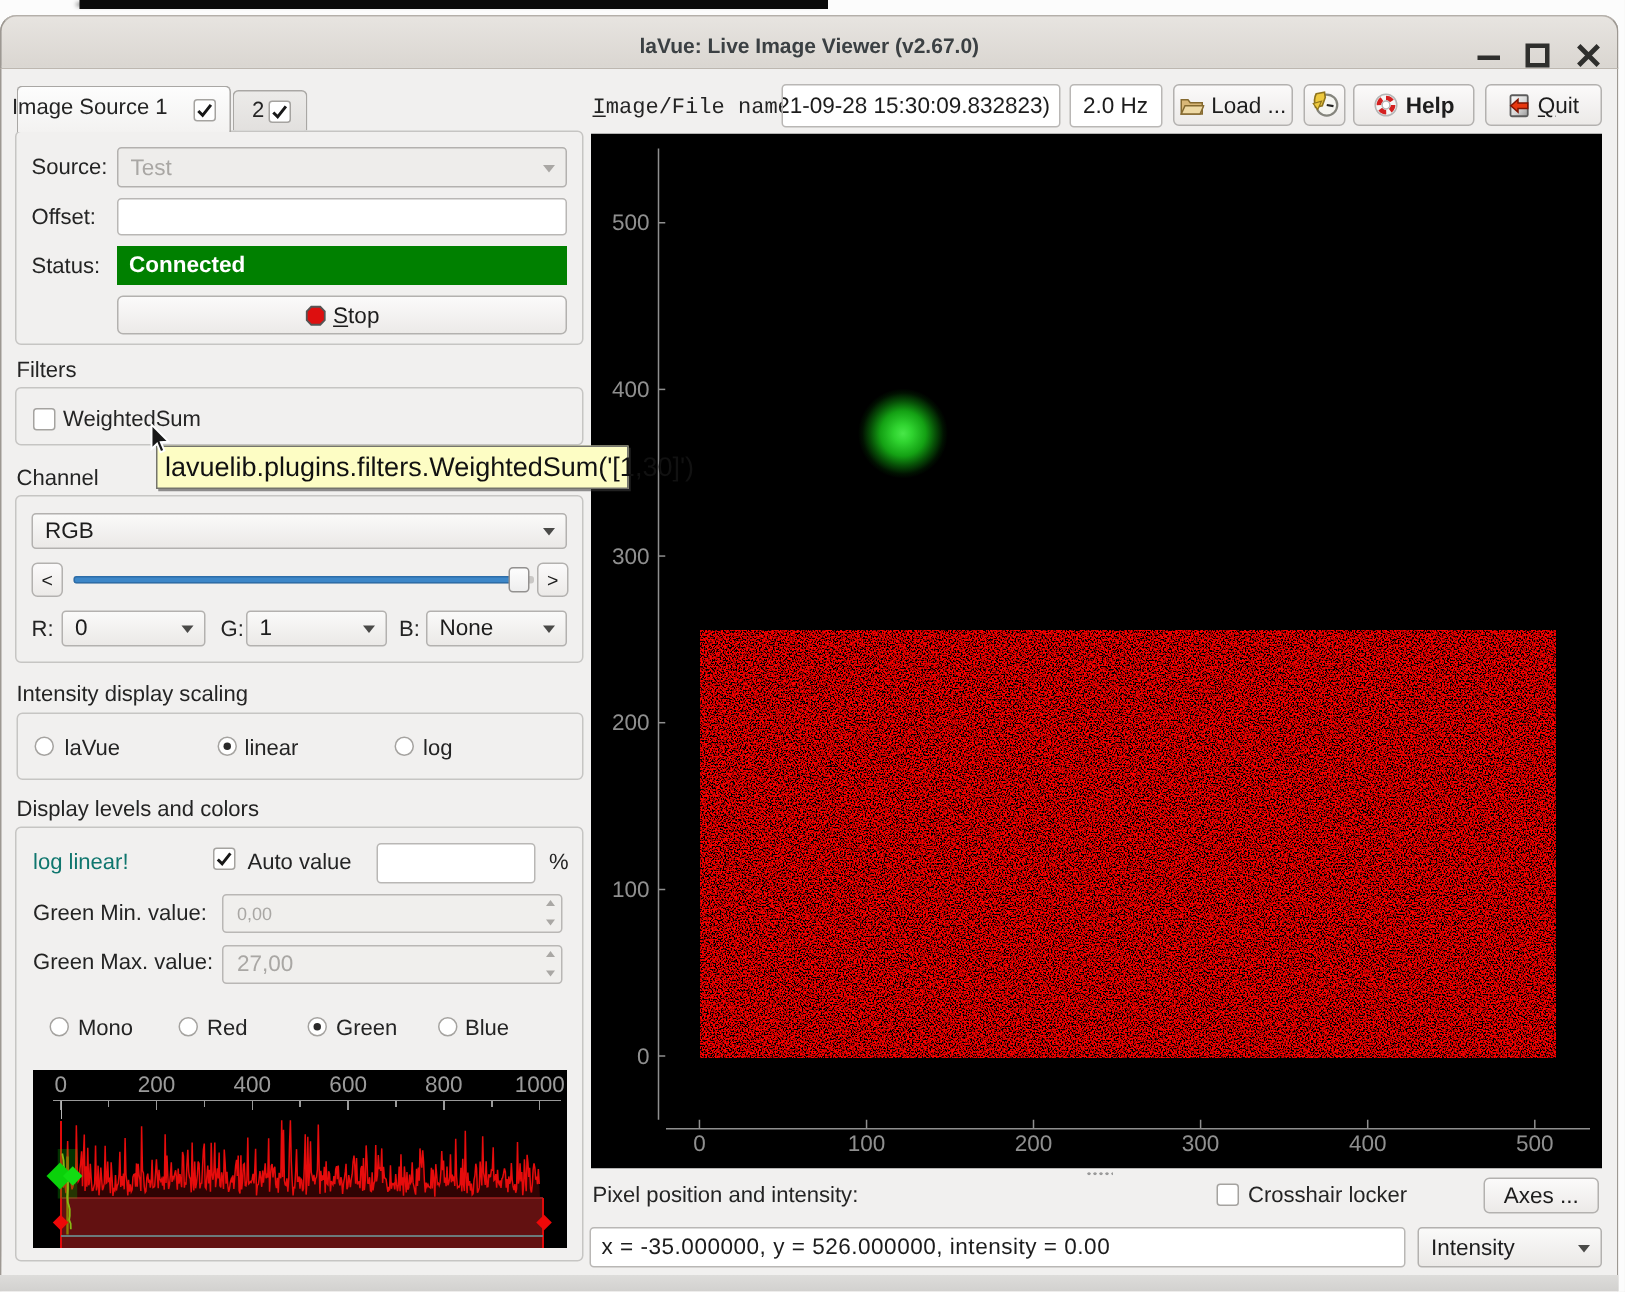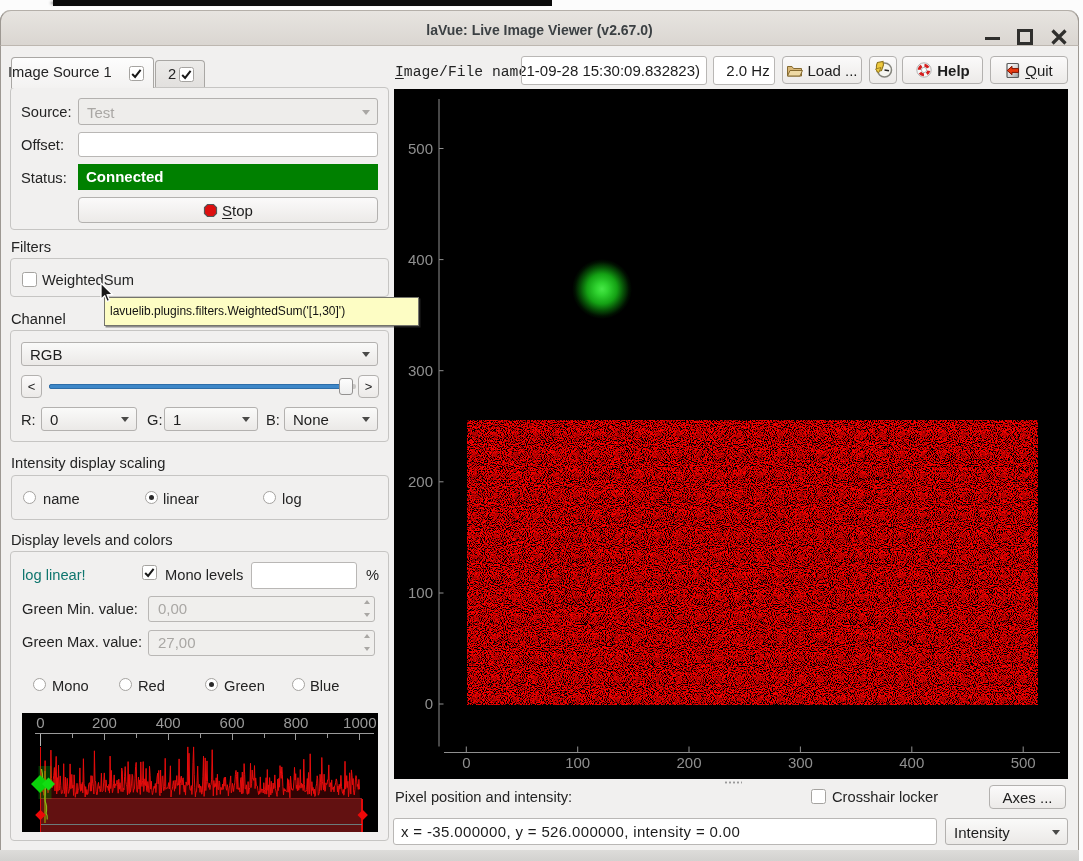--- a/index.html
+++ b/index.html
@@ -93,39 +93,39 @@
   </div>
 <div class="lab" style="left:266px;top:412px;">B:</div>
 <div class="combo" style="left:284px;top:407px;width:94px;height:24px;">
     <span class="ct">None</span>
     <span class="carr"></span>
   </div>
 
 <div class="lab" style="left:11px;top:455px;">Intensity display scaling</div>
 <div class="gbox" style="left:11px;top:475px;width:378px;height:45px;"></div>
 <div class="rad" style="left:23px;top:491px;"></div>
-<div class="lab" style="left:43px;top:491px;">name</div>
+<div class="lab" style="left:43px;top:491px;">laVue</div>
 <div class="rad on" style="left:145px;top:491px;"></div>
 <div class="lab" style="left:163px;top:491px;">linear</div>
 <div class="rad" style="left:263px;top:491px;"></div>
 <div class="lab" style="left:282px;top:491px;">log</div>
 
 <div class="lab" style="left:11px;top:532px;">Display levels and colors</div>
 <div class="gbox" style="left:10px;top:551px;width:379px;height:290px;"></div>
 <div class="lab" style="left:22px;top:567px;color:#0f766e;">log linear!</div>
 <div class="cb" style="left:142px;top:565px;"></div>
 <svg class="abs" style="left:142px;top:565px;" width="15" height="15">
     <polyline points="3.2,8 6.1,10.9 11.6,3.9" fill="none" stroke="#181818" stroke-width="2"></polyline>
   </svg>
-<div class="lab" style="left:165px;top:567px;">Mono levels</div>
+<div class="lab" style="left:165px;top:567px;">Auto value</div>
 <div class="input" style="left:251px;top:562px;width:106px;height:27px;"></div>
 <div class="lab" style="left:366px;top:567px;">%</div>
 
 <div class="lab" style="left:22px;top:601px;">Green Min. value:</div>
-<div class="input dis" style="left:148px;top:596px;width:227px;height:26px;font-size:15px;line-height:24px;padding-left:9px;">0,00</div>
+<div class="input dis" style="left:148px;top:596px;width:227px;height:26px;font-size:12px;line-height:24px;padding-left:9px;">0,00</div>
 <svg class="abs" style="left:356px;top:596px;" width="22" height="26">
     <path d="M8,8 L11,4 L14,8 Z M8,17 L14,17 L11,21 Z" fill="#a9a7a4"></path>
   </svg>
 <div class="lab" style="left:22px;top:634px;">Green Max. value:</div>
 <div class="input dis" style="left:148px;top:630px;width:227px;height:26px;font-size:15px;line-height:24px;padding-left:9px;">27,00</div>
 <svg class="abs" style="left:356px;top:630px;" width="22" height="26">
     <path d="M8,8 L11,4 L14,8 Z M8,17 L14,17 L11,21 Z" fill="#a9a7a4"></path>
   </svg>
 
 <div class="rad" style="left:33px;top:678px;"></div>
@@ -171,21 +171,21 @@
 <path d="M18,62 L27,71 L18,80 L9,71 Z" fill="#0ad10a" shape-rendering="auto"></path>
 <path d="M26.5,64.5 L33,71 L26.5,77.5 L20,71 Z" fill="#12dd12" shape-rendering="auto"></path>
 <path d="M18.4,96.8 L23.6,102 L18.4,107.2 L13.2,102 Z" fill="#ee0808" shape-rendering="auto"></path>
 <path d="M340.7,96.8 L345.9,102 L340.7,107.2 L335.5,102 Z" fill="#ee0808" shape-rendering="auto"></path>
 </svg>
 
 <div class="lab" style="left:395px;top:64px;font-family:Liberation Mono, monospace;"><u>I</u>mage/File name:</div>
 <div class="input" style="left:521px;top:56px;width:186px;height:29px;overflow:hidden;">
     <span style="position:absolute;right:6px;top:0;line-height:27px;white-space:nowrap;">(2021-09-28 15:30:09.832823)</span>
   </div>
-<div class="input" style="left:713px;top:56px;width:62px;height:29px;line-height:27px;padding-left:8px;text-align:center;">2.0 Hz</div>
+<div class="input" style="left:713px;top:56px;width:62px;height:29px;line-height:27px;padding-left:8px;">2.0 Hz</div>
 <div class="btn" style="left:782px;top:56px;width:80px;height:28px;">
 <svg width="17" height="15" style="margin-right:4px;">
       <path d="M1.5,3.5 L6,3.5 L7.5,5.5 L15.5,5.5 L15.5,13 L1.5,13 Z" fill="#d9b777" stroke="#856a30" stroke-width="1"></path>
       <path d="M1.5,13 L4,7.5 L16.5,7.5 L14,13 Z" fill="#eed9a4" stroke="#856a30" stroke-width="1"></path>
     </svg>
 Load ...</div>
 <div class="btn" style="left:869px;top:56px;width:28px;height:28px;">
 <svg width="20" height="20">
       <circle cx="11.5" cy="10" r="7" fill="#f5f5f0" stroke="#85857d" stroke-width="1.5"></circle>
       <path d="M11.5,10 L16,10.8" stroke="#222" stroke-width="1.5" fill="none"></path>
@@ -268,16 +268,16 @@
 <div class="lab" style="left:832px;top:789px;">Crosshair locker</div>
 <div class="btn" style="left:989px;top:785px;width:77px;height:24px;">Axes ...</div>
 <div class="input" style="left:393px;top:818px;width:544px;height:27px;line-height:25px;padding-left:7px;font-size:15px;letter-spacing:0.35px;">x = -35.000000, y = 526.000000, intensity = 0.00</div>
 <div class="combo" style="left:945px;top:818px;width:123px;height:27px;">
     <span class="ct" style="font-weight:normal;">Intensity</span>
     <span class="carr"></span>
   </div>
 
 <div class="abs" style="left:0;top:850px;width:1079px;height:11px;background:linear-gradient(#dddcda,#d2d1cf);"></div>
 
-<div class="abs" style="left:104px;top:297px;width:315px;height:29px;background:#fdfdc4;border:1px solid #74746c;box-shadow:1.5px 1.5px 0 rgba(60,60,60,0.55);font-size:12px;color:#111;line-height:27px;padding-left:5px;white-space:nowrap;">lavuelib.plugins.filters.WeightedSum('[1,30]')</div>
+<div class="abs" style="left:104px;top:297px;width:315px;height:29px;background:#fdfdc4;border:1px solid #74746c;box-shadow:1.5px 1.5px 0 rgba(60,60,60,0.55);font-size:18px;color:#111;line-height:27px;padding-left:5px;white-space:nowrap;">lavuelib.plugins.filters.WeightedSum('[1,30]')</div>
 <svg class="abs" style="left:99px;top:282px;" width="16" height="22">
     <path d="M2,1 L2,17.3 L5.7,13.8 L8,19.5 L10.6,18.4 L8.2,12.8 L13.3,12.4 Z" fill="#1a1a1a" stroke="#fff" stroke-width="1.3"></path>
   </svg>
 
 </body></html>

